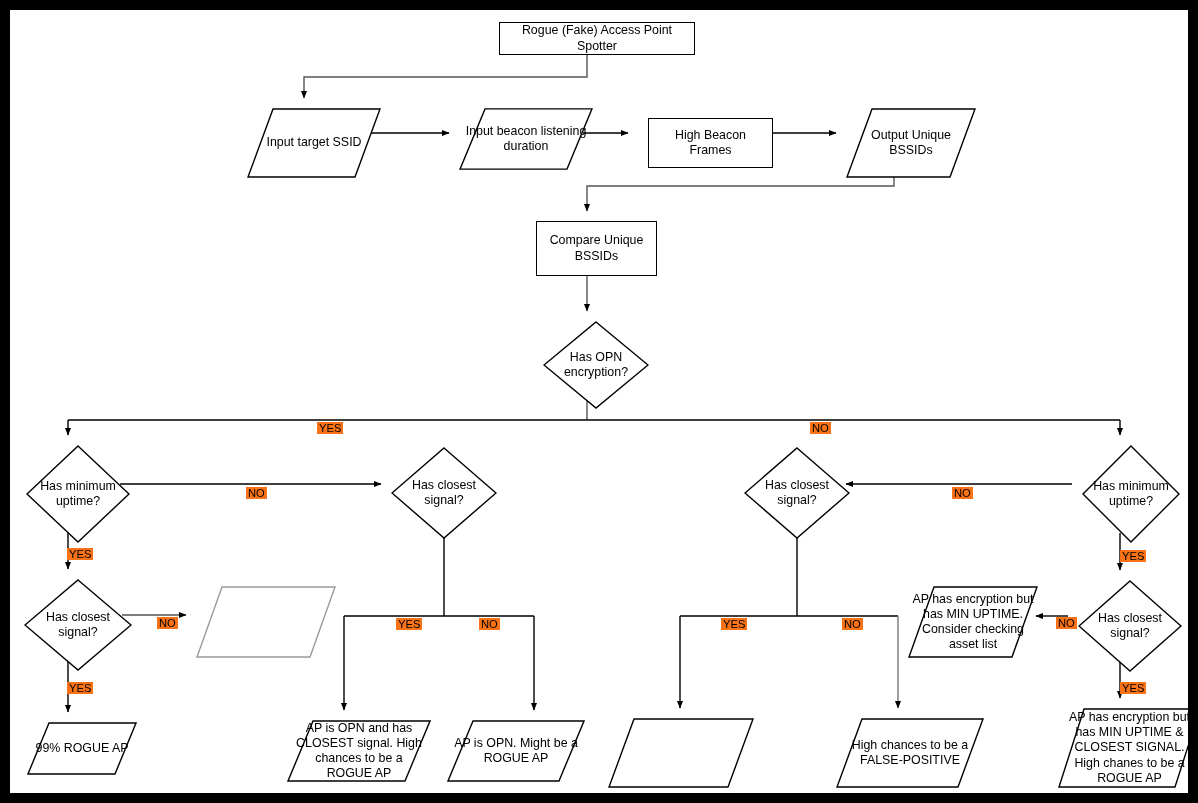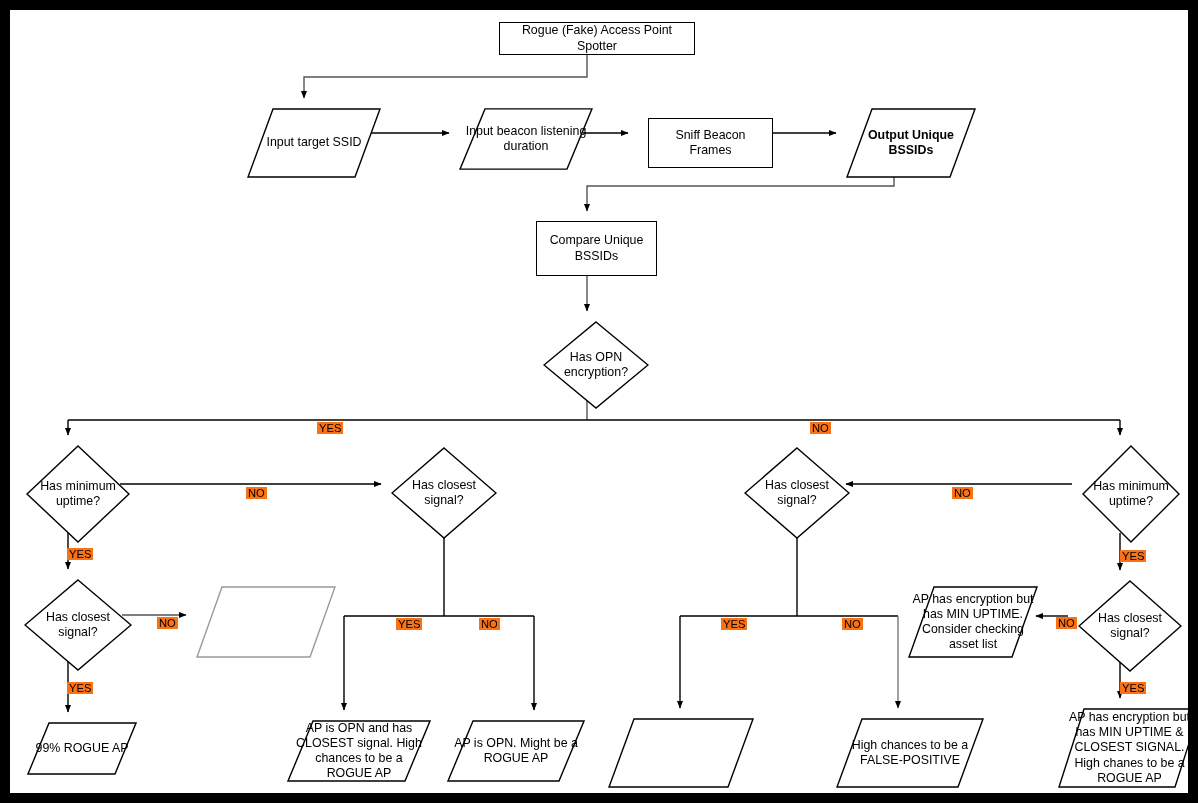--- a/index.html
+++ b/index.html
@@ -108,23 +108,23 @@
         </svg>
         <span class="txt">Input target SSID</span>
       </div>
       <div class="node" style="left: 449px; top: 98px; width: 134px; height: 62px;">
         <svg class="shape-svg" viewBox="0 0 134 70" preserveAspectRatio="none">
           <path d="M26,1 L133,1 L108,69 L1,69 Z" fill="#ffffff" stroke="#000000" stroke-width="1.4" vector-effect="non-scaling-stroke"></path>
         </svg>
         <span class="txt">Input beacon listening duration</span>
       </div>
       <div class="node rect" style="left: 638px; top: 108px; width: 125px; height: 50px; border-color: rgb(0, 0, 0);">
-        <span class="txt">Sniff Beacon Frames</span>
-      </div>
-      <div class="node" style="left: 836px; top: 98px; width: 130px; height: 70px; font-weight: bold;">
+        <span class="txt">High Beacon Frames</span>
+      </div>
+      <div class="node" style="left: 836px; top: 98px; width: 130px; height: 70px;">
         <svg class="shape-svg" viewBox="0 0 130 70" preserveAspectRatio="none">
           <path d="M26,1 L129,1 L104,69 L1,69 Z" fill="#ffffff" stroke="#000000" stroke-width="1.4" vector-effect="non-scaling-stroke"></path>
         </svg>
         <span class="txt">Output Unique BSSIDs</span>
       </div>
       <div class="node rect" style="left: 526px; top: 211px; width: 121px; height: 55px; border-color: rgb(0, 0, 0);">
         <span class="txt">Compare Unique BSSIDs</span>
       </div>
       <div class="node" style="left: 533px; top: 311px; width: 106px; height: 88px;">
         <svg class="shape-svg" viewBox="0 0 106 88" preserveAspectRatio="none">

